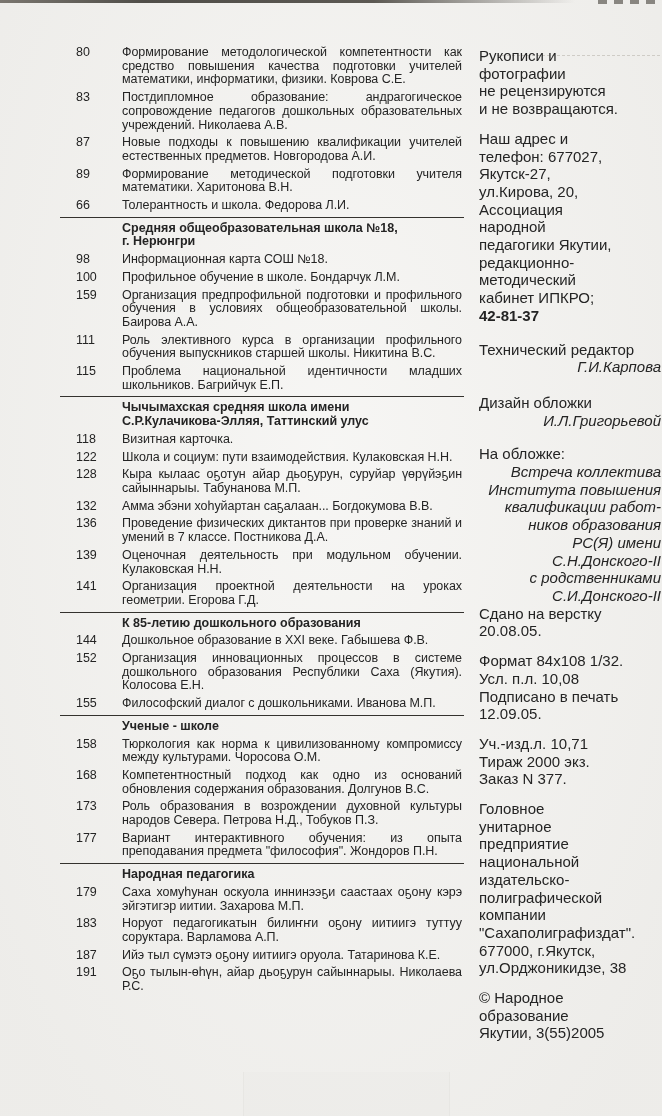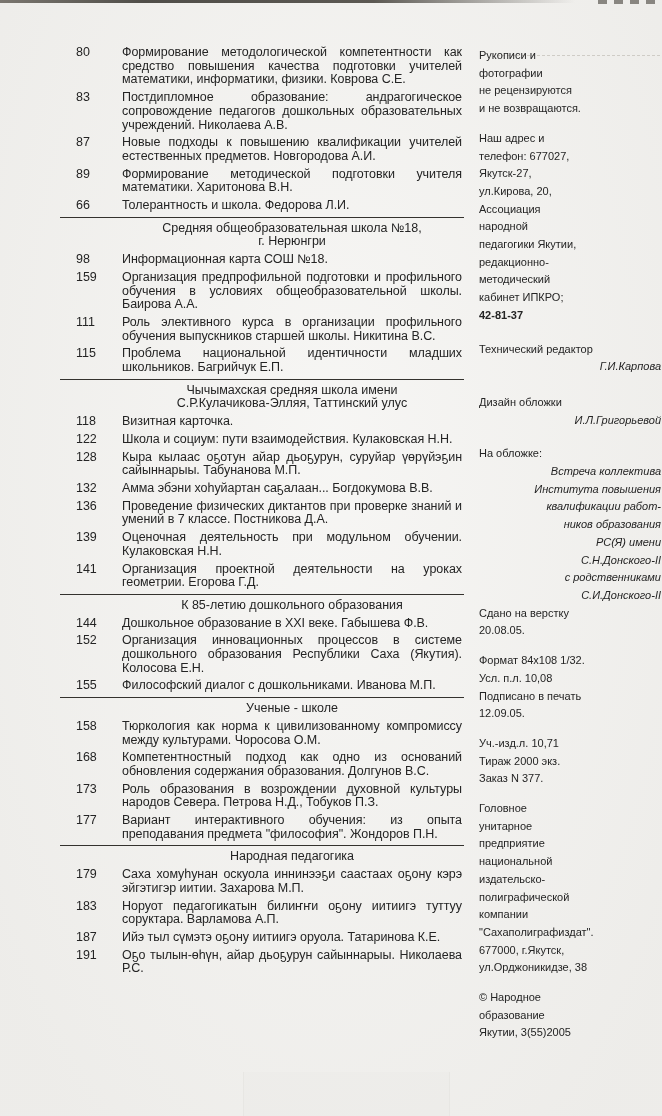--- a/index.html
+++ b/index.html
@@ -43,29 +43,28 @@
     font-size:12.5px;line-height:13.7px;letter-spacing:-0.05px;
   }
   .toc-item{display:flex;margin-bottom:4px;}
   .toc-num{flex:0 0 46px;width:46px;}
   .toc-title{flex:1;text-align:justify;}
   .toc-rule{
     height:0;border-top:1.7px solid #34322e;
     margin:2px 0 4px -16px;width:404px;
   }
   .toc-header{
-    font-weight:normal;margin:0 0 4px 46px;white-space:pre-line;
+    font-weight:bold;margin:0 0 4px 46px;white-space:pre-line;
     letter-spacing:0;
-    text-align:center;
   }
 
   
   .colophon{
     position:absolute;left:479px;top:47px;width:182px;
-    font-size:11px;line-height:17.7px;
+    font-size:15px;line-height:17.7px;
   }
   .col-block{margin-bottom:12px;}
   .col-block:nth-child(2){margin-bottom:16px;}
   .col-block:nth-child(3){margin-top:4px;margin-bottom:18px;}
   .col-block:nth-child(4){margin-bottom:16px;}
   .col-block:nth-child(5){margin-bottom:0;}
   .seg{white-space:pre-line;}
   .seg.bold{font-weight:bold;}
   .seg.italic{font-style:italic;text-align:right;}
 </style>
@@ -100,20 +99,24 @@
         <span class="toc-title">Толерантность и школа. Федорова Л.И.</span>
       </div>
       <div class="toc-rule"></div>
       <div class="toc-header">Средняя общеобразовательная школа №18,
 г. Нерюнгри</div>
       <div class="toc-item">
         <span class="toc-num">98</span>
         <span class="toc-title">Информационная карта СОШ №18.</span>
       </div>
       <div class="toc-item">
+        <span class="toc-num">100</span>
+        <span class="toc-title">Профильное обучение в школе. Бондарчук Л.М.</span>
+      </div>
+      <div class="toc-item">
         <span class="toc-num">159</span>
         <span class="toc-title">Организация предпрофильной подготовки и профильного обучения в условиях общеобразовательной школы. Баирова А.А.</span>
       </div>
       <div class="toc-item">
         <span class="toc-num">111</span>
         <span class="toc-title">Роль элективного курса в организации профильного обучения выпускников старшей школы. Никитина В.С.</span>
       </div>
       <div class="toc-item">
         <span class="toc-num">115</span>
         <span class="toc-title">Проблема национальной идентичности младших школьников. Багрийчук Е.П.</span>

